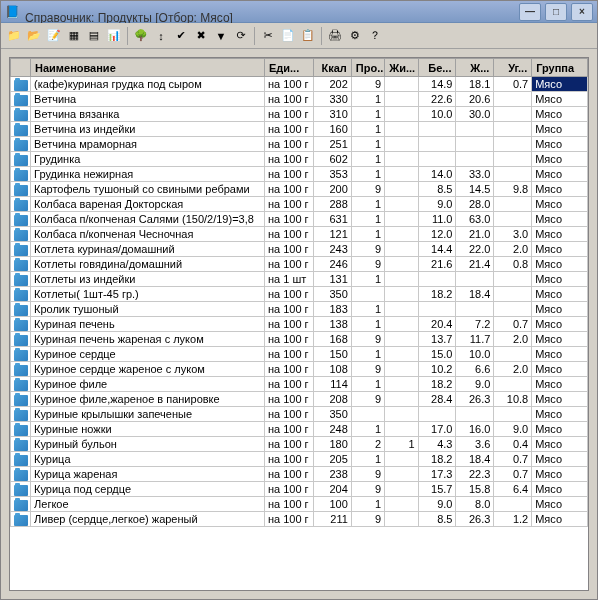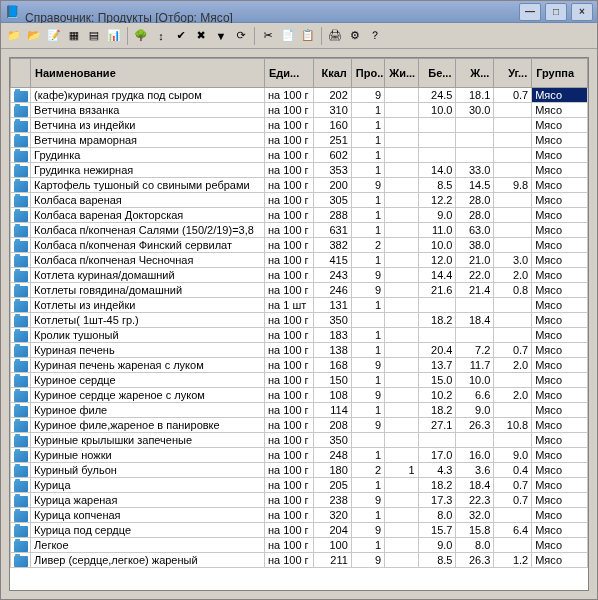--- a/index.html
+++ b/index.html
@@ -79,21 +79,21 @@
   table {
     border-collapse: collapse;
     width: 100%;
     table-layout: fixed;
   }
   thead th {
     position: sticky;
     top: 0;
     background: #d4d0c8;
     border: 1px solid #a0a0a0;
-    padding: 8px 4px;
+    padding: 2px 4px;
     font-weight: bold;
     text-align: left;
     height: 18px;
     overflow: hidden;
     white-space: nowrap;
     text-overflow: clip;
   }
   tbody td {
     border: 1px solid #c8c8c8;
     padding: 0 3px;
@@ -212,23 +212,35 @@
             </tr>
           </thead>
           <tbody id="tbody">
               <tr class="sel">
                 <td class="icon-cell"><span class="folder-ic"></span></td>
                 <td>(кафе)куриная грудка под сыром</td>
                 <td>на 100 г</td>
                 <td class="num">202</td>
                 <td class="num">9</td>
                 <td class="num"></td>
-                <td class="num">24.5</td>
+                <td class="num">14.9</td>
                 <td class="num">18.1</td>
                 <td class="num">0.7</td>
+                <td class="group-cell">Мясо</td>
+              </tr>
+              <tr>
+                <td class="icon-cell"><span class="folder-ic"></span></td>
+                <td>Ветчина</td>
+                <td>на 100 г</td>
+                <td class="num">330</td>
+                <td class="num">1</td>
+                <td class="num"></td>
+                <td class="num">22.6</td>
+                <td class="num">20.6</td>
+                <td class="num"></td>
                 <td class="group-cell">Мясо</td>
               </tr>
               <tr>
                 <td class="icon-cell"><span class="folder-ic"></span></td>
                 <td>Ветчина вязанка</td>
                 <td>на 100 г</td>
                 <td class="num">310</td>
                 <td class="num">1</td>
                 <td class="num"></td>
                 <td class="num">10.0</td>
@@ -291,32 +303,20 @@
                 <td class="num">200</td>
                 <td class="num">9</td>
                 <td class="num"></td>
                 <td class="num">8.5</td>
                 <td class="num">14.5</td>
                 <td class="num">9.8</td>
                 <td class="group-cell">Мясо</td>
               </tr>
               <tr>
                 <td class="icon-cell"><span class="folder-ic"></span></td>
-                <td>Колбаса вареная</td>
-                <td>на 100 г</td>
-                <td class="num">305</td>
-                <td class="num">1</td>
-                <td class="num"></td>
-                <td class="num">12.2</td>
-                <td class="num">28.0</td>
-                <td class="num"></td>
-                <td class="group-cell">Мясо</td>
-              </tr>
-              <tr>
-                <td class="icon-cell"><span class="folder-ic"></span></td>
                 <td>Колбаса вареная Докторская</td>
                 <td>на 100 г</td>
                 <td class="num">288</td>
                 <td class="num">1</td>
                 <td class="num"></td>
                 <td class="num">9.0</td>
                 <td class="num">28.0</td>
                 <td class="num"></td>
                 <td class="group-cell">Мясо</td>
               </tr>
@@ -327,35 +327,23 @@
                 <td class="num">631</td>
                 <td class="num">1</td>
                 <td class="num"></td>
                 <td class="num">11.0</td>
                 <td class="num">63.0</td>
                 <td class="num"></td>
                 <td class="group-cell">Мясо</td>
               </tr>
               <tr>
                 <td class="icon-cell"><span class="folder-ic"></span></td>
-                <td>Колбаса п/копченая Финский сервилат</td>
-                <td>на 100 г</td>
-                <td class="num">382</td>
-                <td class="num">2</td>
-                <td class="num"></td>
-                <td class="num">10.0</td>
-                <td class="num">38.0</td>
-                <td class="num"></td>
-                <td class="group-cell">Мясо</td>
-              </tr>
-              <tr>
-                <td class="icon-cell"><span class="folder-ic"></span></td>
                 <td>Колбаса п/копченая Чесночная</td>
                 <td>на 100 г</td>
-                <td class="num">415</td>
+                <td class="num">121</td>
                 <td class="num">1</td>
                 <td class="num"></td>
                 <td class="num">12.0</td>
                 <td class="num">21.0</td>
                 <td class="num">3.0</td>
                 <td class="group-cell">Мясо</td>
               </tr>
               <tr>
                 <td class="icon-cell"><span class="folder-ic"></span></td>
                 <td>Котлета куриная/домашний</td>
@@ -476,21 +464,21 @@
                 <td class="num"></td>
                 <td class="group-cell">Мясо</td>
               </tr>
               <tr>
                 <td class="icon-cell"><span class="folder-ic"></span></td>
                 <td>Куриное филе,жареное в панировке</td>
                 <td>на 100 г</td>
                 <td class="num">208</td>
                 <td class="num">9</td>
                 <td class="num"></td>
-                <td class="num">27.1</td>
+                <td class="num">28.4</td>
                 <td class="num">26.3</td>
                 <td class="num">10.8</td>
                 <td class="group-cell">Мясо</td>
               </tr>
               <tr>
                 <td class="icon-cell"><span class="folder-ic"></span></td>
                 <td>Куриные крылышки запеченые</td>
                 <td>на 100 г</td>
                 <td class="num">350</td>
                 <td class="num"></td>
@@ -539,32 +527,20 @@
               <tr>
                 <td class="icon-cell"><span class="folder-ic"></span></td>
                 <td>Курица жареная</td>
                 <td>на 100 г</td>
                 <td class="num">238</td>
                 <td class="num">9</td>
                 <td class="num"></td>
                 <td class="num">17.3</td>
                 <td class="num">22.3</td>
                 <td class="num">0.7</td>
-                <td class="group-cell">Мясо</td>
-              </tr>
-              <tr>
-                <td class="icon-cell"><span class="folder-ic"></span></td>
-                <td>Курица копченая</td>
-                <td>на 100 г</td>
-                <td class="num">320</td>
-                <td class="num">1</td>
-                <td class="num"></td>
-                <td class="num">8.0</td>
-                <td class="num">32.0</td>
-                <td class="num"></td>
                 <td class="group-cell">Мясо</td>
               </tr>
               <tr>
                 <td class="icon-cell"><span class="folder-ic"></span></td>
                 <td>Курица под сердце</td>
                 <td>на 100 г</td>
                 <td class="num">204</td>
                 <td class="num">9</td>
                 <td class="num"></td>
                 <td class="num">15.7</td>

